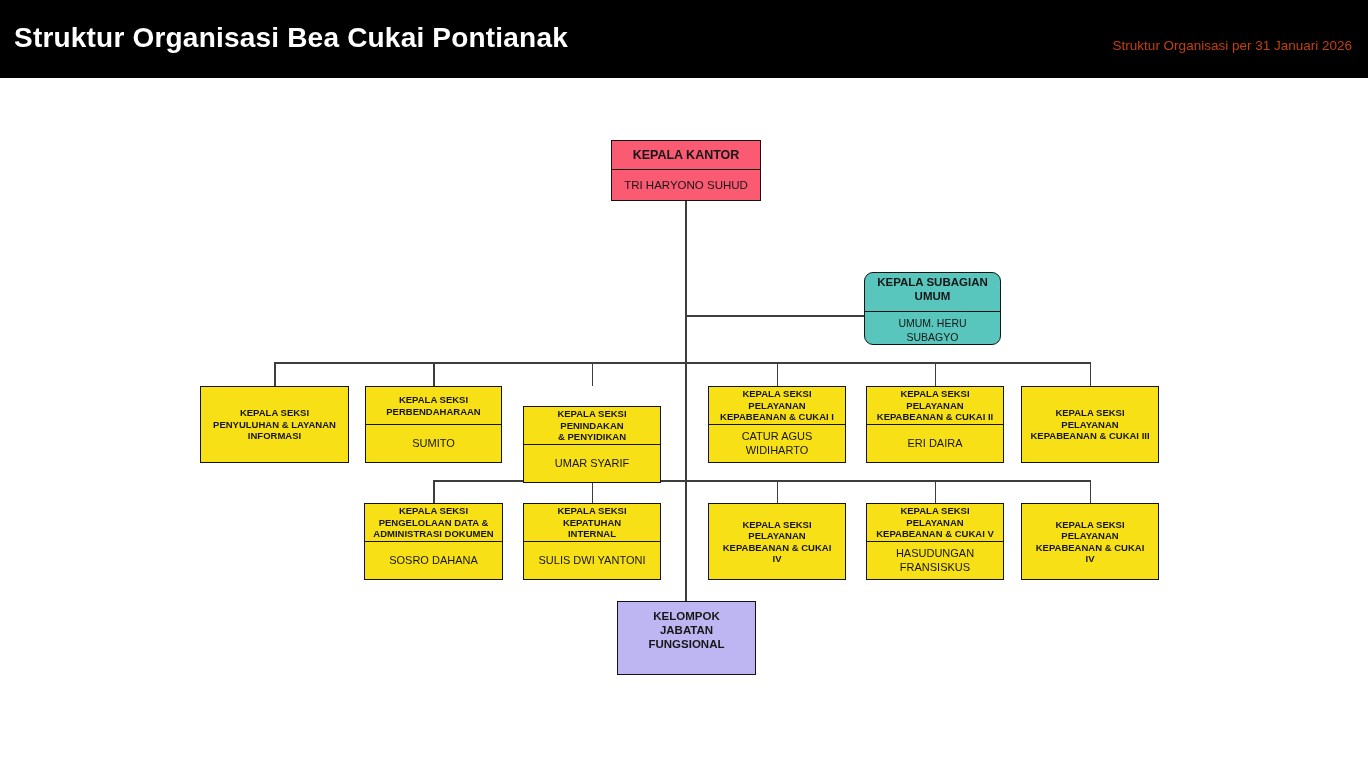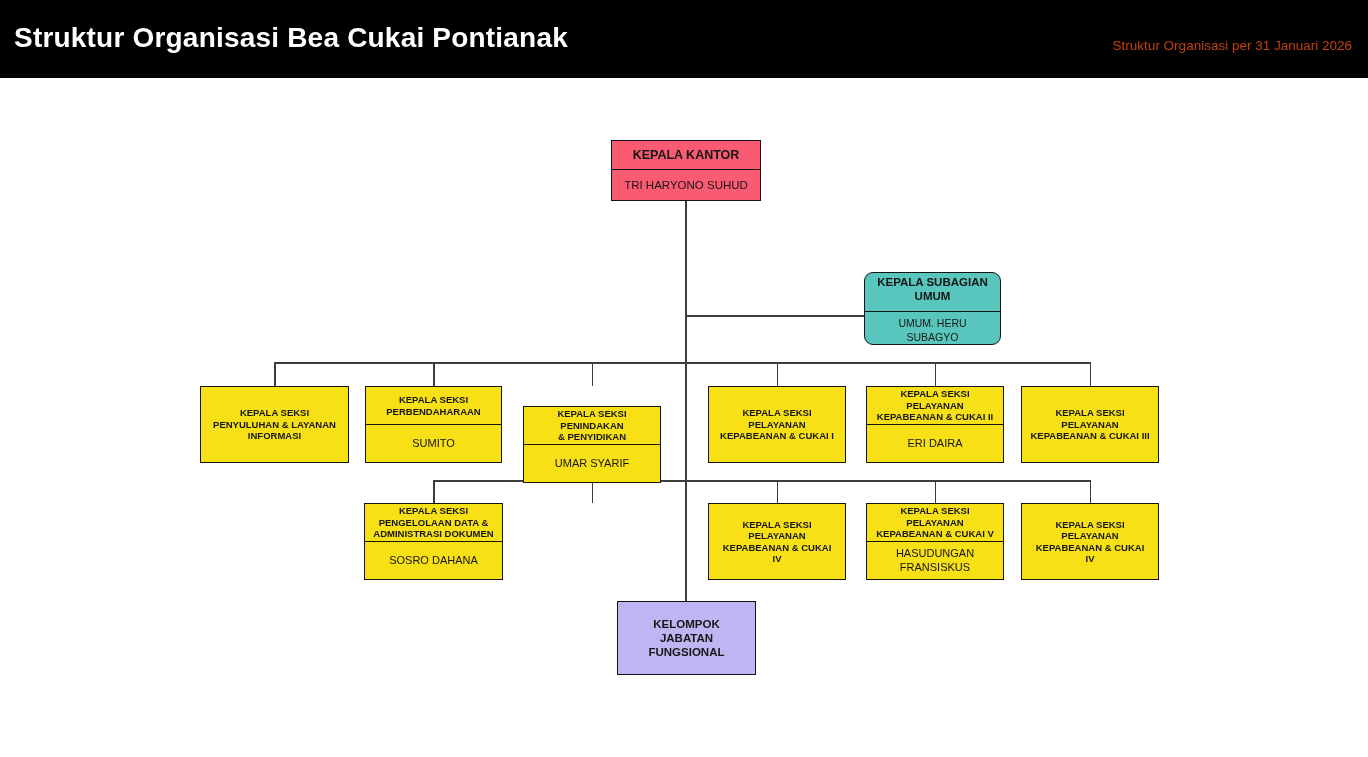--- a/index.html
+++ b/index.html
@@ -44,21 +44,21 @@
   .node.staff { background:#58C6BC; }
   .node.sect  { background:#F8E016; }
   .node.func  { background:#BEB6F2; justify-content:flex-start; }
 
   .node.root .node-title  { height:28px; font-size:12.5px; }
   .node.root .node-name   { font-size:11.5px; }
   .node.staff .node-title { height:43px; font-size:11.5px; }
   .node.staff .node-name  { font-size:10.5px; }
   .node.sect .node-title  { height:37px; font-size:9.5px; }
   .node.sect .node-name   { font-size:11px; }
-  .node.func .node-title  { height:auto; padding-top:16px; font-size:11.5px; }
+  .node.func .node-title  { height:auto; padding-top:8px; font-size:11.5px; }
 
   
   .line { position:absolute; background:#3d3d3d; }
   .line.v { width:1.5px; }
   .line.h { height:1.5px; }
 </style>
 </head>
 <body>
 
 <div class="stage">
@@ -106,36 +106,43 @@
     <div class="node-name">SUMITO</div>
   </div>
   <div class="node sect" style="left:523px; top:386px; width:138px; height:77px;margin-top:20px;">
     <div class="node-title">KEPALA SEKSI PENINDAKAN
 &amp; PENYIDIKAN</div>
     <div class="node-name">UMAR SYARIF</div>
   </div>
   <div class="node sect" style="left:708px; top:386px; width:138px; height:77px;">
     <div class="node-title">KEPALA SEKSI PELAYANAN
 KEPABEANAN &amp; CUKAI I</div>
+    <div class="node-name">CATUR AGUS
+WIDIHARTO</div>
   </div>
   <div class="node sect" style="left:866px; top:386px; width:138px; height:77px;">
     <div class="node-title">KEPALA SEKSI PELAYANAN
 KEPABEANAN &amp; CUKAI II</div>
     <div class="node-name">ERI DAIRA</div>
   </div>
   <div class="node sect" style="left:1021px; top:386px; width:138px; height:77px;">
     <div class="node-title">KEPALA SEKSI PELAYANAN
 KEPABEANAN &amp; CUKAI III</div>
   </div>
 
   <div class="node sect" style="left:364px; top:503px; width:139px; height:77px;">
     <div class="node-title">KEPALA SEKSI
 PENGELOLAAN DATA &amp;
 ADMINISTRASI DOKUMEN</div>
     <div class="node-name">SOSRO DAHANA</div>
+  </div>
+  <div class="node sect" style="left:523px; top:503px; width:138px; height:77px;">
+    <div class="node-title">KEPALA SEKSI KEPATUHAN
+INTERNAL</div>
+    <div class="node-name">SULIS DWI YANTONI</div>
   </div>
   <div class="node sect" style="left:708px; top:503px; width:138px; height:77px;">
     <div class="node-title">KEPALA SEKSI PELAYANAN
 KEPABEANAN &amp; CUKAI IV</div>
   </div>
   <div class="node sect" style="left:866px; top:503px; width:138px; height:77px;">
     <div class="node-title">KEPALA SEKSI PELAYANAN
 KEPABEANAN &amp; CUKAI V</div>
     <div class="node-name">HASUDUNGAN
 FRANSISKUS</div>

